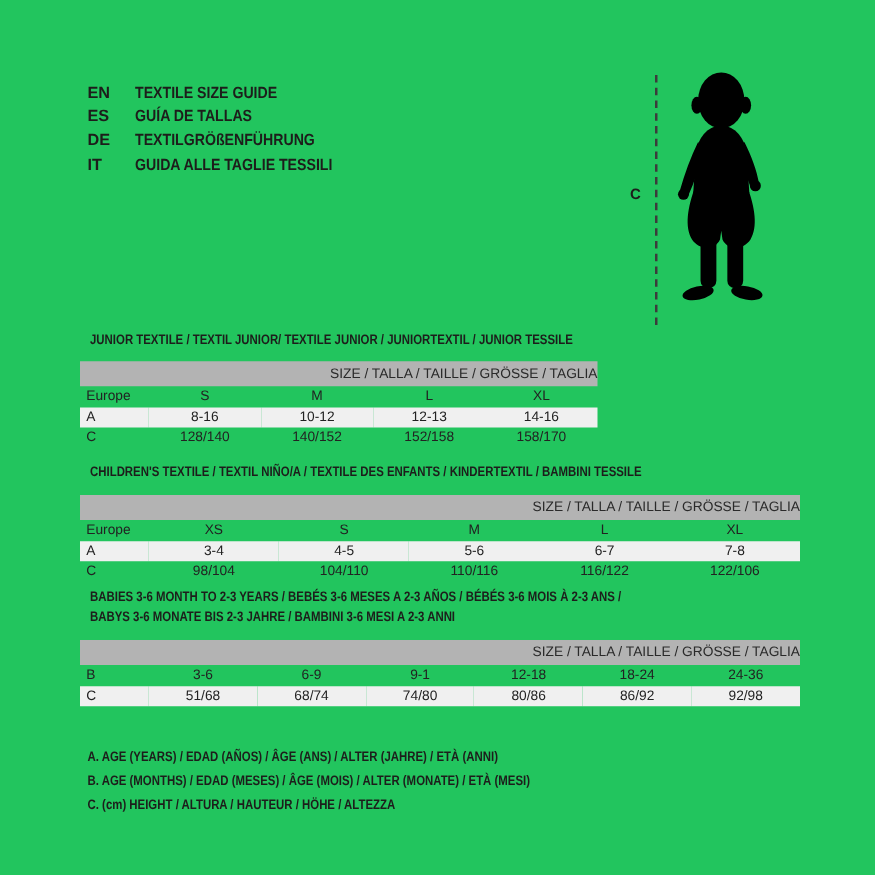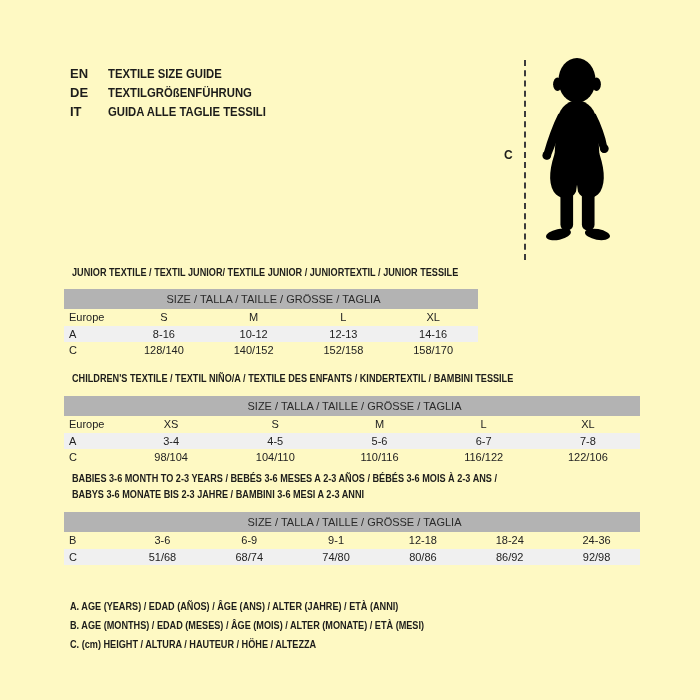--- a/index.html
+++ b/index.html
@@ -1,17 +1,17 @@
 <!DOCTYPE html>
 <html><head>
 <meta charset="utf-8">
 <style>
   html,body{margin:0;padding:0;background:#ffffff;}
   .canvas{
-    position:relative;width:700px;height:700px;background:#fef9c3;
+    position:relative;width:700px;height:700px;background:#22c55e;
     font-family:"Liberation Sans",sans-serif;color:#1d1d1b;overflow:hidden;
   }
   
   .lang-block{position:absolute;left:70px;top:66px;}
   .lang-row{display:flex;height:19.2px;align-items:flex-start;}
   .lang-code{width:38px;font-weight:bold;font-size:13px;flex:0 0 38px;}
   .lang-label{font-weight:bold;font-size:13px;white-space:nowrap;display:inline-block;
               transform:scaleX(0.87);transform-origin:0 50%;}
   
   .figure-block{position:absolute;left:500px;top:52px;width:175px;height:215px;}
@@ -25,40 +25,44 @@
   #t1-title{top:266px;}
   #t2-title{top:372px;}
   #t3-title-1{top:472px;}
   #t3-title-2{top:488px;}
   
   .size-table{position:absolute;left:64px;border-collapse:collapse;table-layout:fixed;
               font-size:11px;color:#222222;}
   #t1{top:289px;width:414px;}
   #t2{top:396px;width:576px;}
   #t3{top:512px;width:576px;}
-  .size-table th{background:#b3b3b3;font-weight:normal;text-align:center;
+  .size-table th{background:#b3b3b3;font-weight:normal;text-align:right;
                  padding:0 0 0 5px;height:20px;color:#2a2a2a;font-size:11px;}
   .size-table td{height:16.5px;text-align:center;padding:0;}
   .size-table td.lbl{text-align:left;padding-left:5px;}
   .c-lbl{width:55px;}
   tr.alt{background:#f0f0f0;}
   
   .notes{position:absolute;left:70px;top:600px;}
   .note-line{font-size:11px;font-weight:bold;height:19px;white-space:nowrap;
              transform:scaleX(0.83);transform-origin:0 50%;}
 </style>
 </head>
 <body>
 
 <div class="canvas">
 
   <div class="lang-block">
     <div class="lang-row">
       <span class="lang-code">EN</span>
       <span class="lang-label">TEXTILE SIZE GUIDE</span>
+    </div>
+    <div class="lang-row">
+      <span class="lang-code">ES</span>
+      <span class="lang-label">GUÍA DE TALLAS</span>
     </div>
     <div class="lang-row">
       <span class="lang-code">DE</span>
       <span class="lang-label">TEXTILGRÖßENFÜHRUNG</span>
     </div>
     <div class="lang-row">
       <span class="lang-code">IT</span>
       <span class="lang-label">GUIDA ALLE TAGLIE TESSILI</span>
     </div>
   </div>

